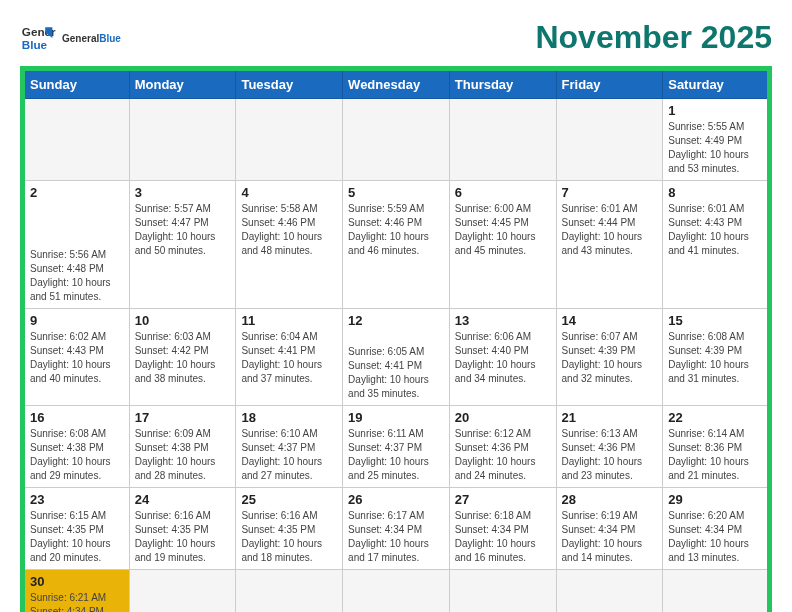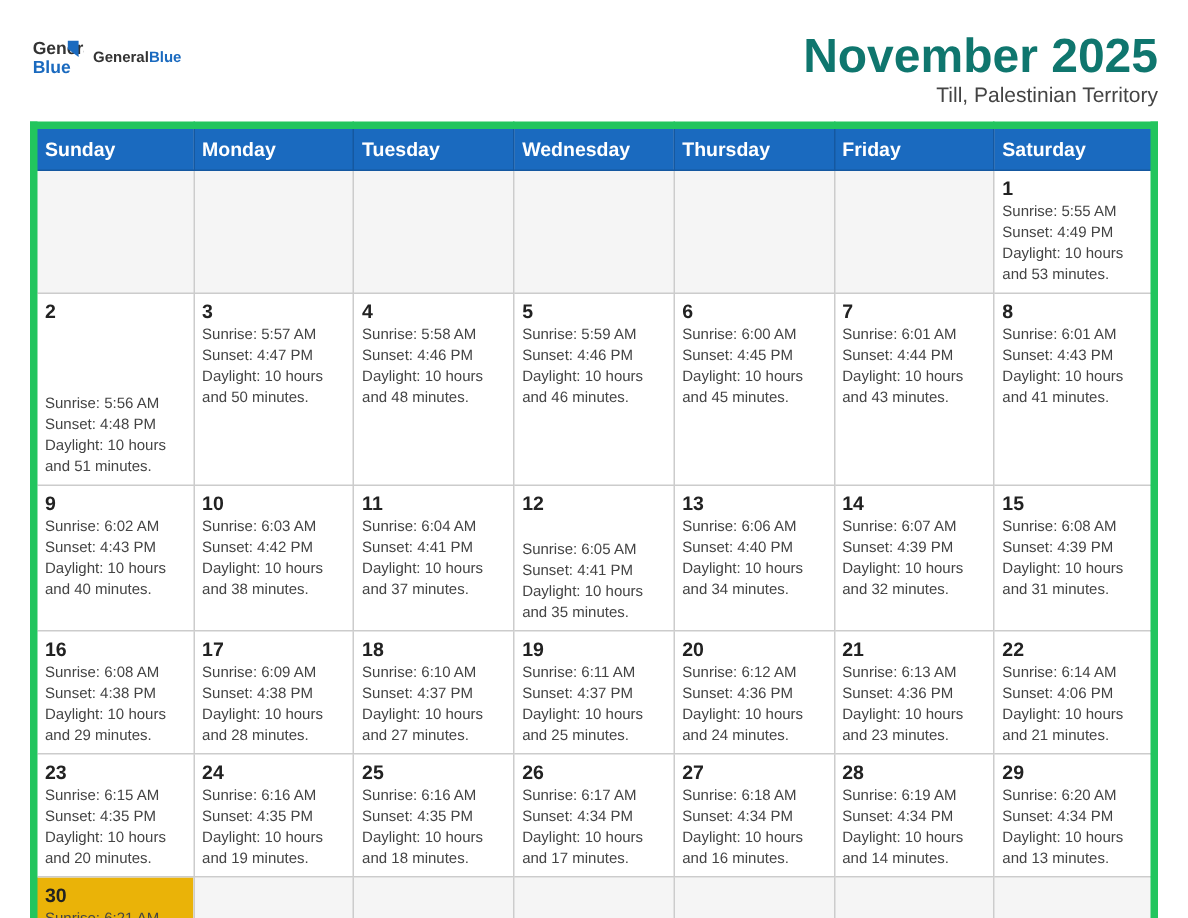--- a/index.html
+++ b/index.html
@@ -93,21 +93,20 @@
       <polygon points="28,8 36,8 36,20 28,14" fill="#1a6abf"></polygon>
     </svg>
     <div>
       <div style="font-size:10px;font-weight:bold;color:#333;">
         <span style="color:#333;">General</span><span style="color:#1a6abf;">Blue</span>
       </div>
     </div>
   </div>
   <div class="title-block">
     <div class="month-year">November 2025</div>
-    <div class="location">Till, Palestinian Territory</div>
   </div>
 </div>
 
 <table class="calendar">
   <thead>
     <tr>
       <th>Sunday</th>
       <th>Monday</th>
       <th>Tuesday</th>
       <th>Wednesday</th>
@@ -252,21 +251,21 @@
         </td>
         <td>
           <span class="day-number">21</span>
           <div class="day-info" style="white-space: pre-line;">Sunrise: 6:13 AM
 Sunset: 4:36 PM
 Daylight: 10 hours and 23 minutes.</div>
         </td>
         <td>
           <span class="day-number">22</span>
           <div class="day-info" style="white-space: pre-line;">Sunrise: 6:14 AM
-Sunset: 4:06 PM
+Sunset: 8:36 PM
 Daylight: 10 hours and 21 minutes.</div>
         </td>
       </tr>
       <tr>
         <td>
           <span class="day-number">23</span>
           <div class="day-info" style="white-space: pre-line;">Sunrise: 6:15 AM
 Sunset: 4:35 PM
 Daylight: 10 hours and 20 minutes.</div>
         </td>

